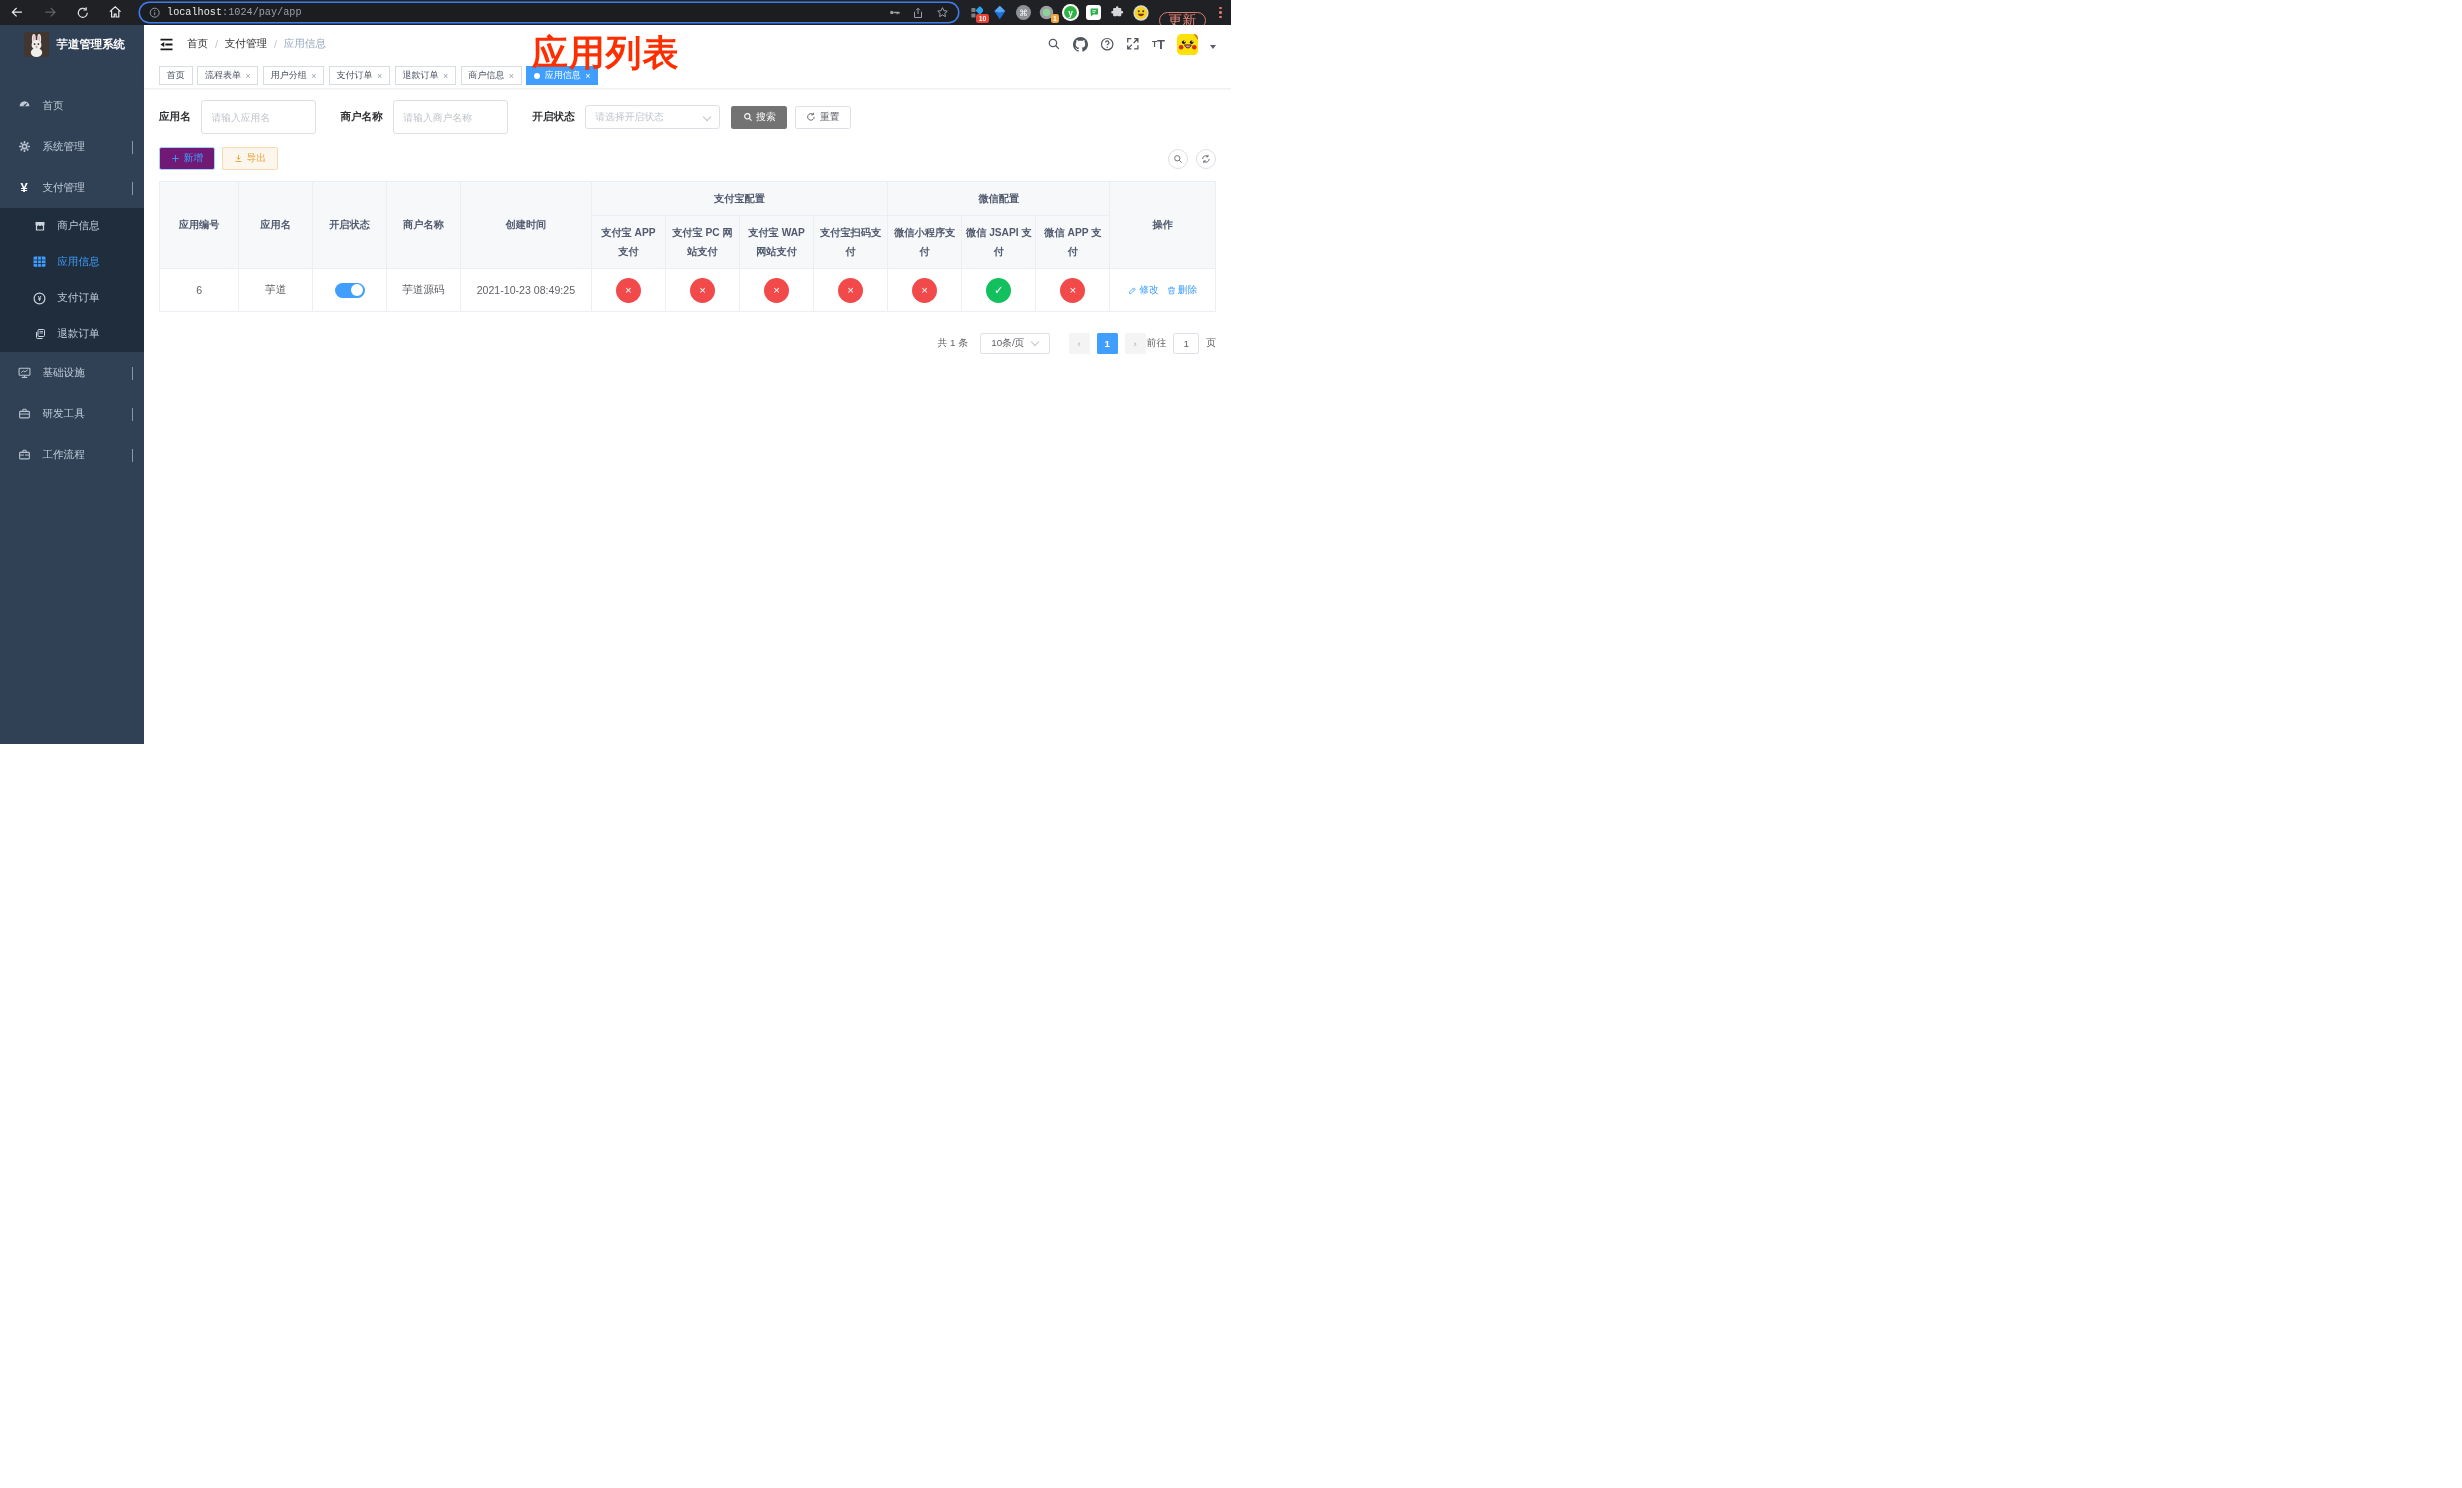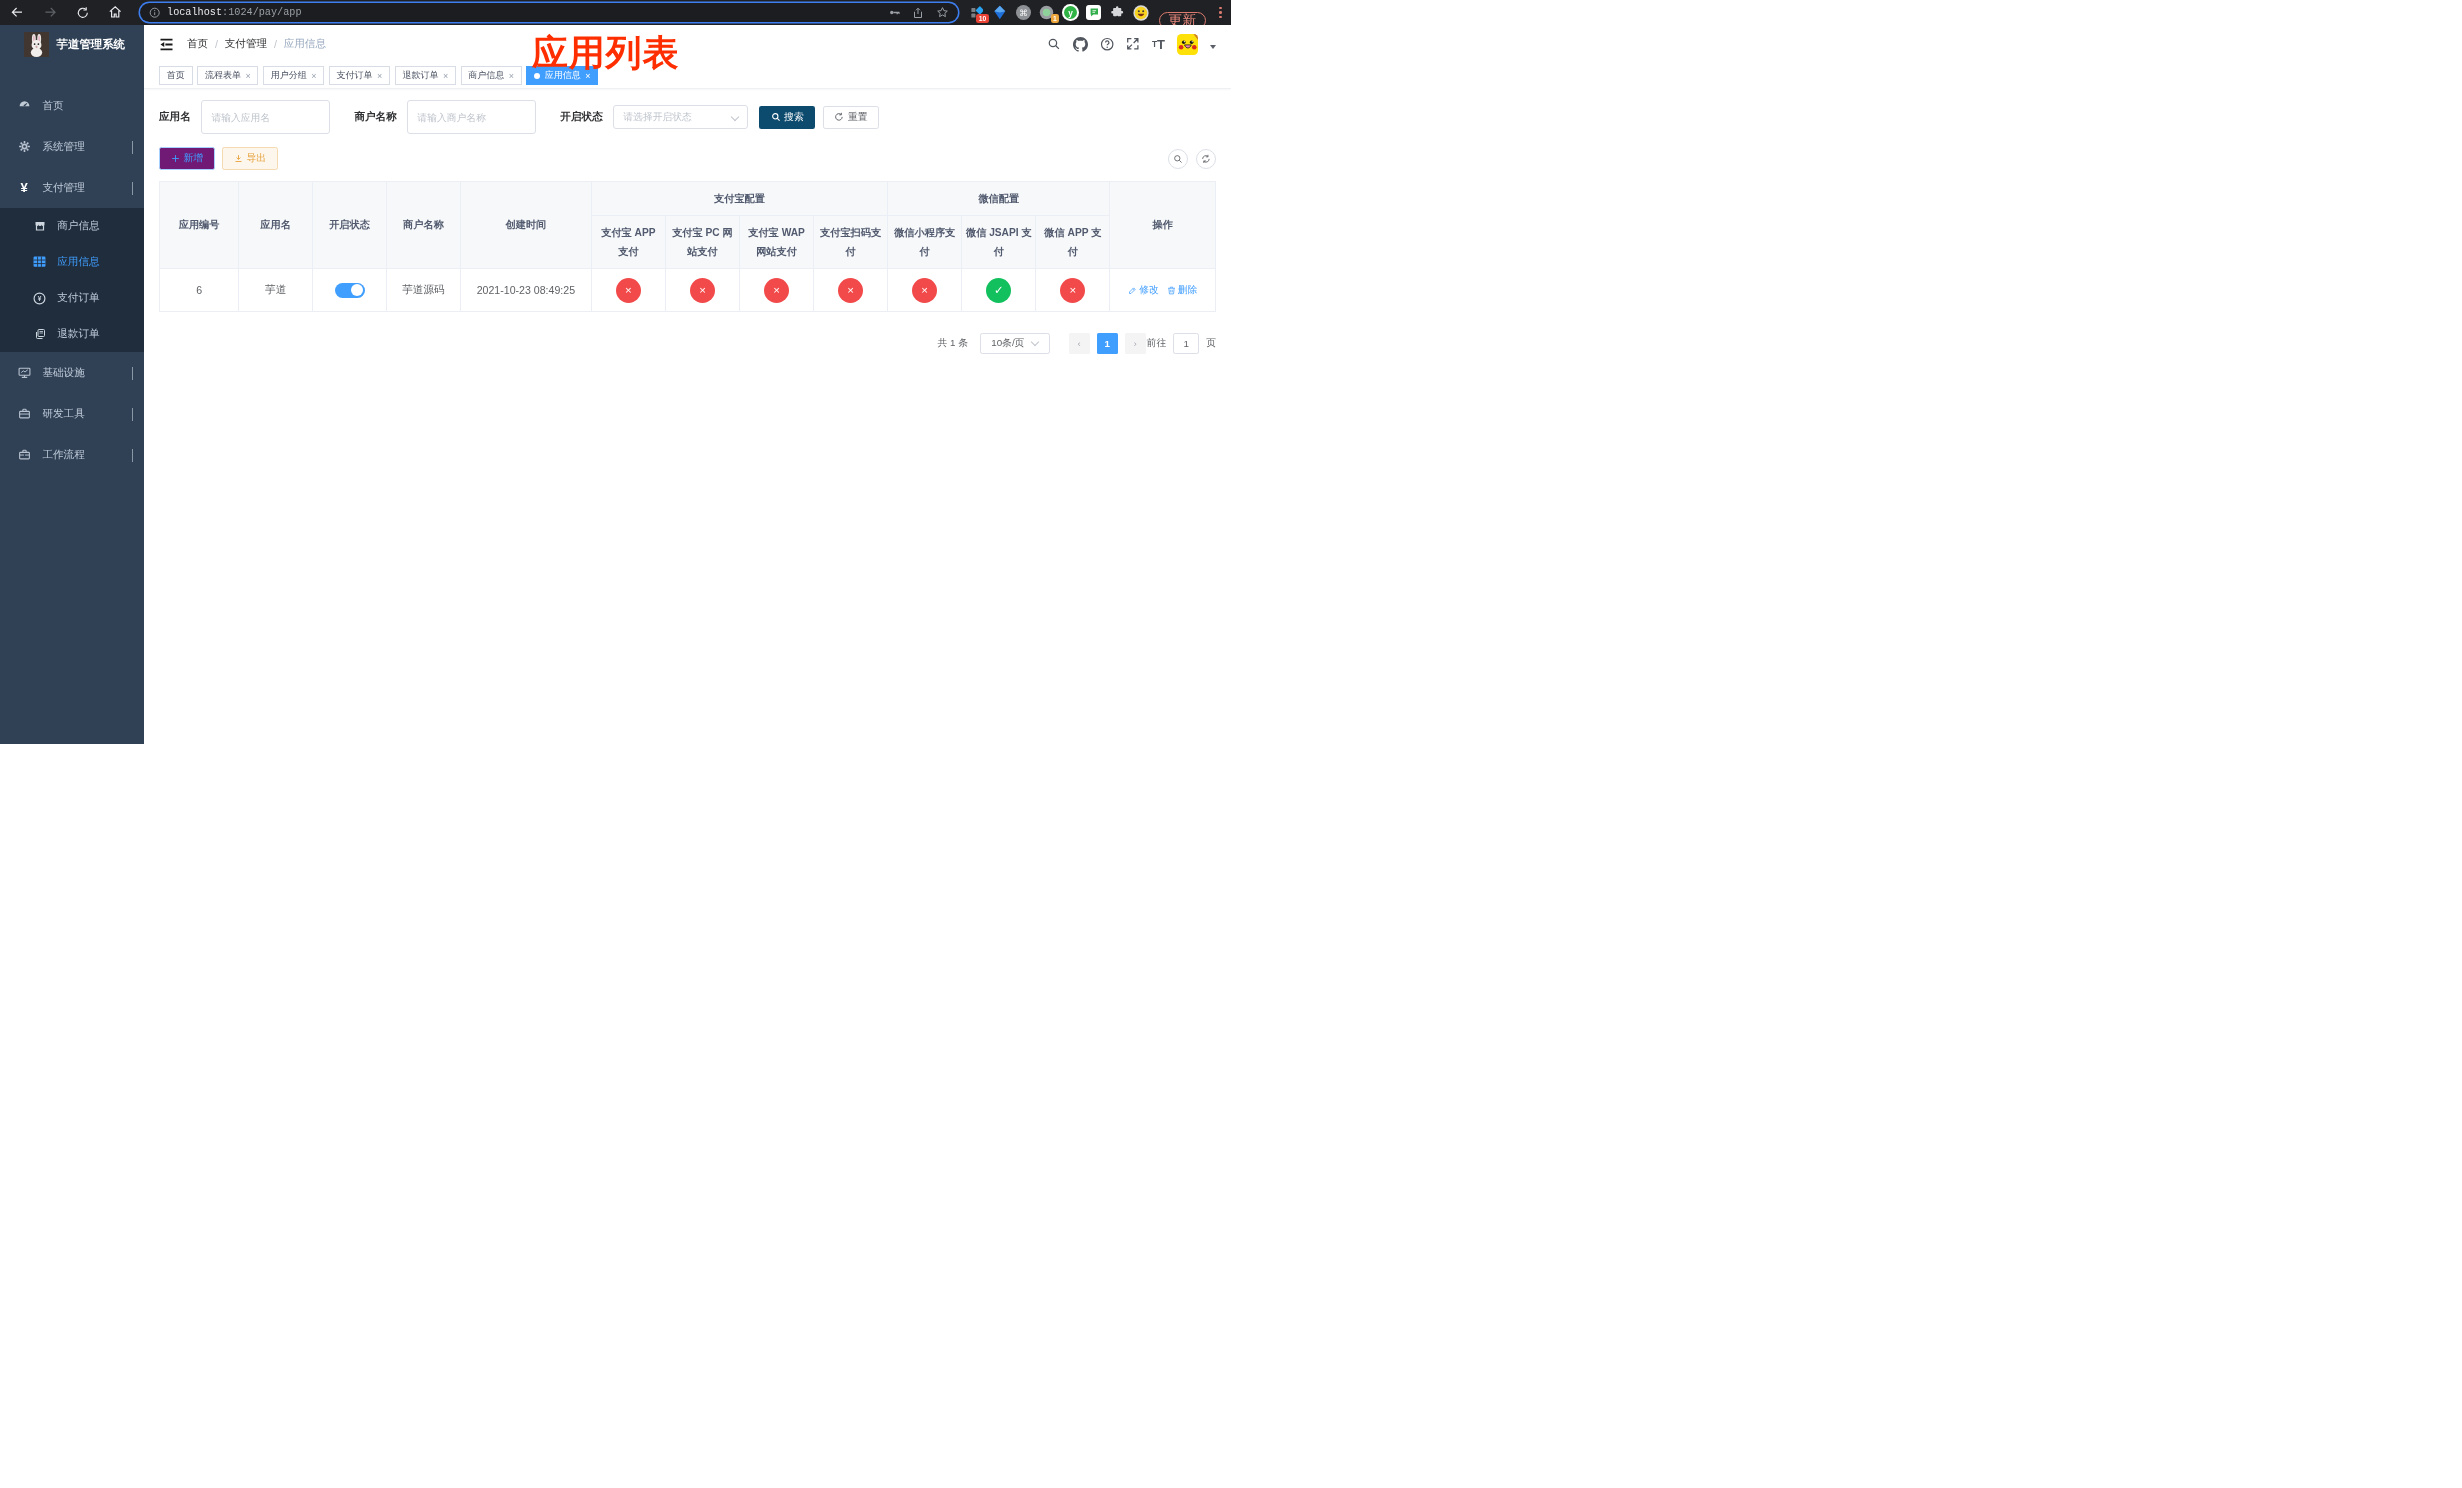--- a/index.html
+++ b/index.html
@@ -61,27 +61,27 @@
   .tab { height:19.7px; display:inline-flex; align-items:center; padding:0 6.8px; border:0.8px solid #d8dce5; background:#fff;
          color:#495060; font-size:9px; gap:4.5px; cursor:pointer; white-space:nowrap; }
   .tab .x { color:#9aa4b2; font-size:9px; }
   .tab.active { background:#409eff; border-color:#409eff; color:#fff; }
   .tab.active .dot { width:6px; height:6px; border-radius:50%; background:#fff; }
   .tab.active .x { color:#fff; }
 
   .content { padding:11.4px 15px 0; }
   .filter-row { display:flex; align-items:center; }
   .f-label { font-size:10.6px; font-weight:bold; color:#303133; margin-right:10.6px; white-space:nowrap; }
-  .f-input { width:129px; height:24px; border:0.8px solid #dcdfe6; border-radius:3px; padding:16px 9px; font-size:9.8px; color:#606266; margin-right:24px; outline:none; font-family:Liberation Sans, sans-serif; }
+  .f-input { width:115px; height:24px; border:0.8px solid #dcdfe6; border-radius:3px; padding:16px 9px; font-size:9.8px; color:#606266; margin-right:24px; outline:none; font-family:Liberation Sans, sans-serif; }
   .f-input::placeholder { color:#bfc4cc; }
   .f-select { width:135px; height:24px; border:0.8px solid #dcdfe6; border-radius:3px; padding:0 9px; display:flex; align-items:center; color:#bfc4cc; font-size:9.8px; position:relative; margin-right:10.6px; cursor:pointer; }
   .chev-down { width:6px; height:6px; border-right:1.1px solid #c0c4cc; border-bottom:1.1px solid #c0c4cc; transform:rotate(45deg); margin-top:-3px; }
   .f-select .chev-down { position:absolute; right:9px; top:10.6px; }
   .btn { height:23px; border-radius:2.3px; font-size:9.8px; display:inline-flex; align-items:center; gap:3.8px; padding:0 10.6px; cursor:pointer; border:0.8px solid transparent; font-family:inherit; white-space:nowrap; }
-  .btn-search { background:#0c4a6e; color:#fff; }
+  .btn-search { background:#737373; color:#fff; }
   .btn-reset { background:#fff; border-color:#dcdfe6; color:#606266; margin-left:7.6px; }
   .toolbar-row { display:flex; align-items:center; margin-top:13px; }
   .btn-add { background:#701a75; border-color:#a6d2ff; color:#409eff;justify-content:flex-end; }
   .btn-export { background:#fdf6ec; border-color:#f5dab1; color:#e6a23c; margin-left:7.6px; }
   .toolbar-right { margin-left:auto; display:flex; gap:7.6px; }
   .circle-btn { width:20.4px; height:20.4px; border-radius:50%; border:0.8px solid #dcdfe6; background:#fff; display:flex; align-items:center; justify-content:center; cursor:pointer; }
 
   
   table { width:100%; border-collapse:collapse; margin-top:10.6px; table-layout:fixed; }
   th, td { border:0.8px solid #ebeef5; text-align:center; }

